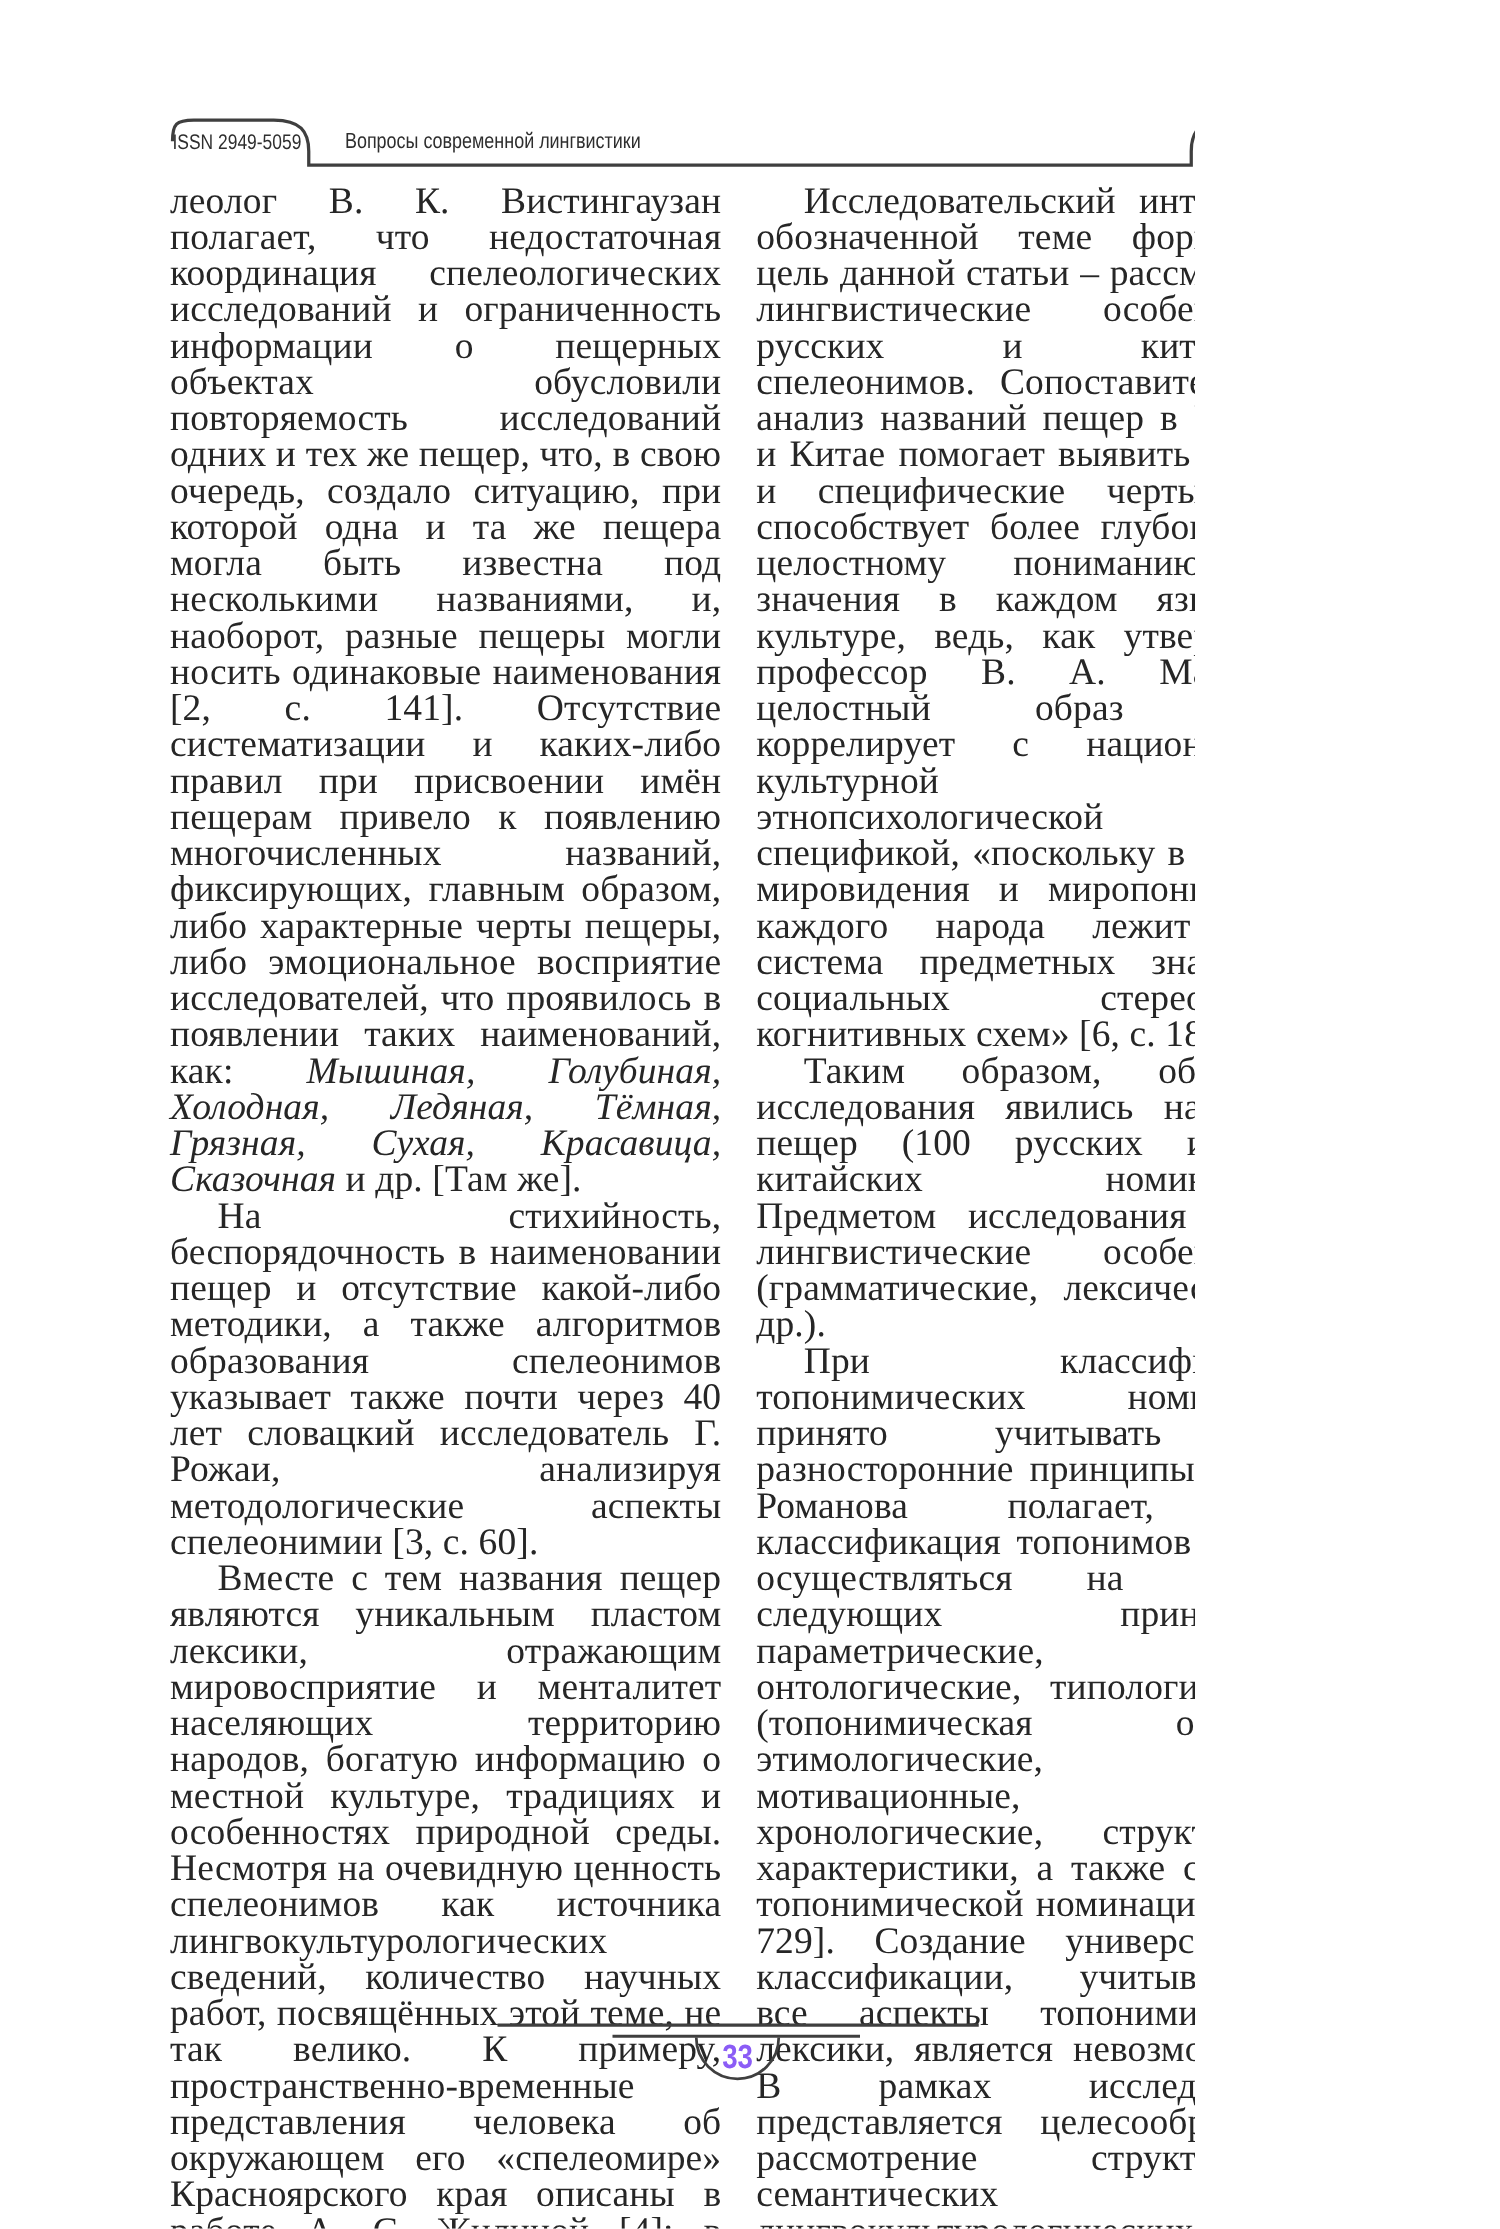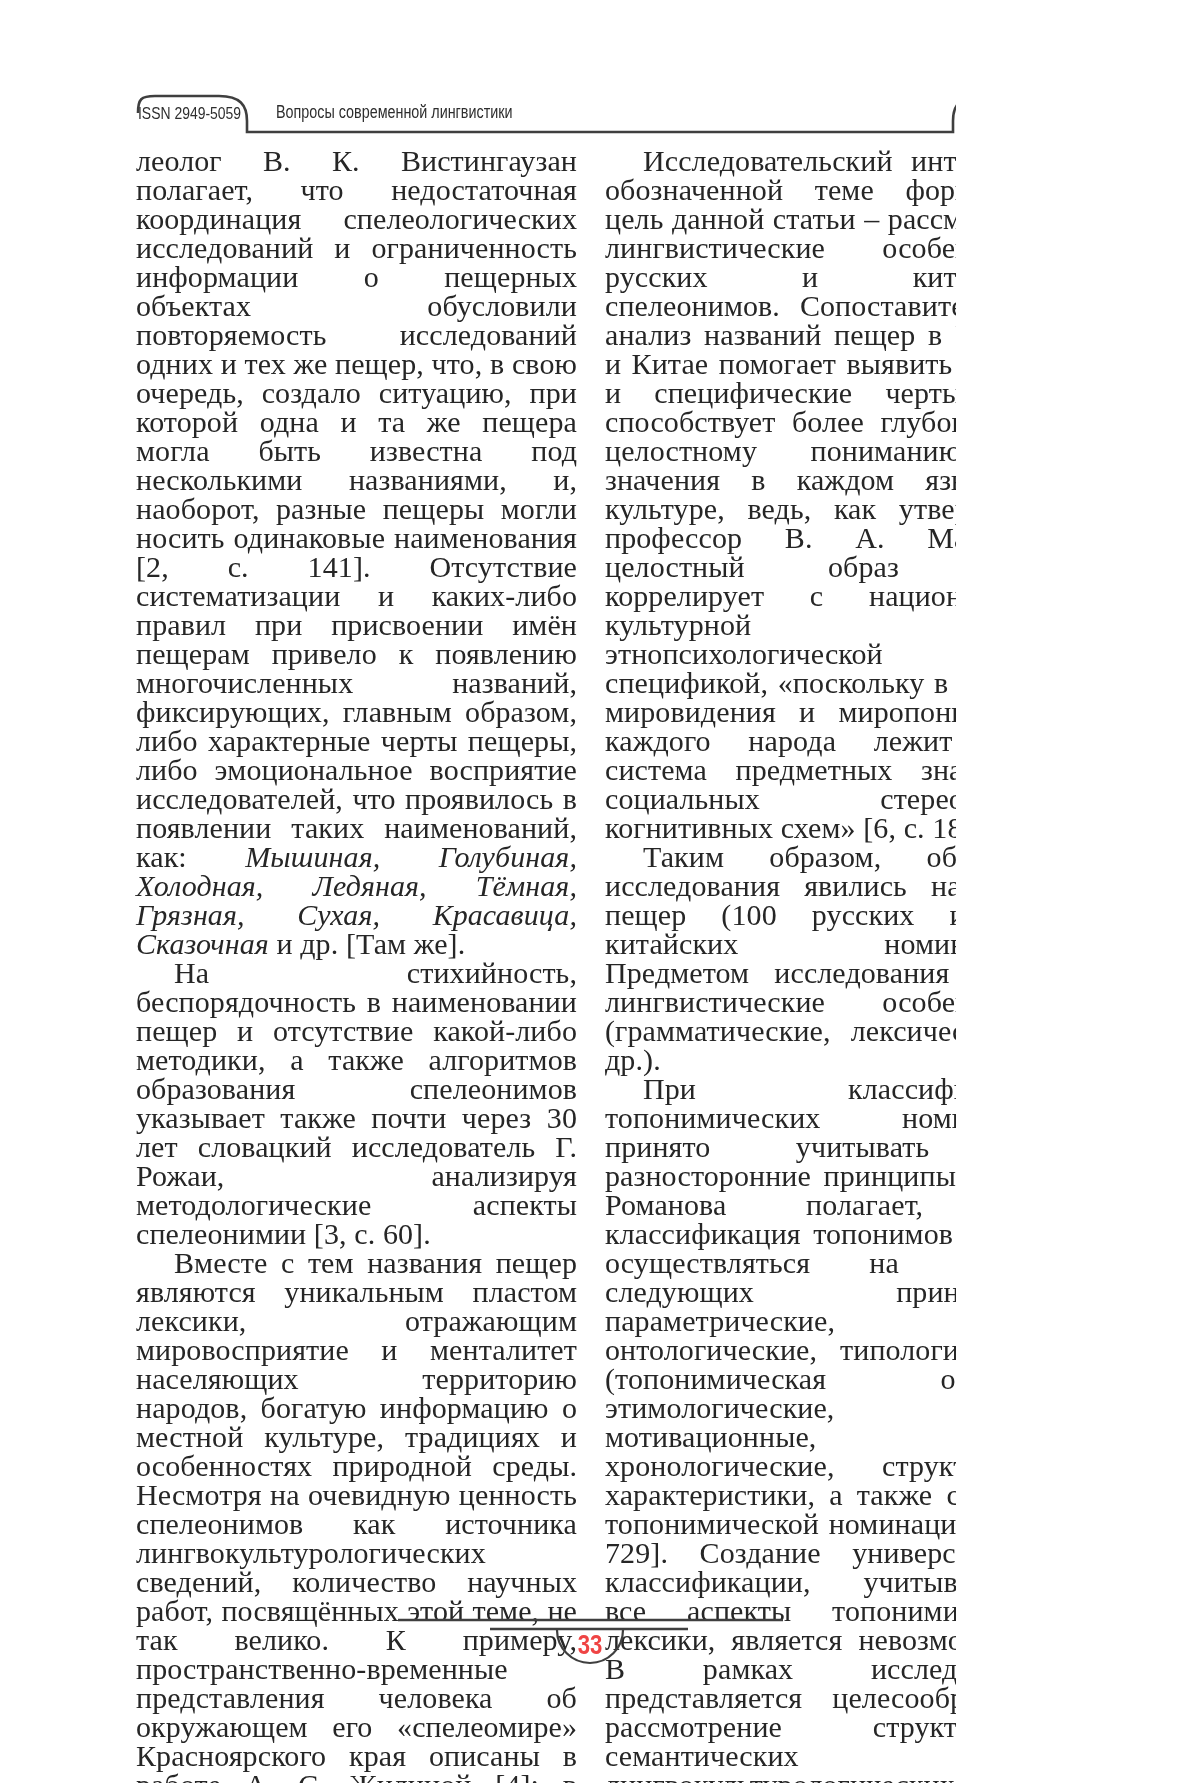--- a/index.html
+++ b/index.html
@@ -54,21 +54,21 @@
   .footer-svg { position: absolute; left: 0; top: 1580px; width: 1200px; height: 140px; }
   .pagenum {
     position: absolute;
     left: 544px;
     top: 1630px;
     width: 92px;
     text-align: center;
     font-family: "Liberation Sans", sans-serif;
     font-weight: bold;
     font-size: 27px;
-    color: #ef4444;
+    color: #8b5cf6;
   }
 </style>
 </head>
 <body>
 
 <div class="page">
 
   <svg class="runhead-svg" viewBox="0 0 1200 200" aria-hidden="true">
     <path d="M 138 113 C 138 99 141 96 155 96 L 219 96 C 240 96 247 105 247 121 L 247 132 L 953 132 L 953 121 C 953 105 960 96 981 96 L 1045 96 C 1059 96 1062 99 1062 113" fill="none" stroke="#3f3f3f" stroke-width="2.6"></path>
   </svg>
@@ -79,21 +79,21 @@
   <div class="runhead-text jtitle">
     <span class="condense">Вопросы современной лингвистики</span>
   </div>
   <div class="runhead-text issue">
     <span class="condense">2025 / № 4</span>
   </div>
 
   <div class="body-cols">
     <div class="col">
         <p class="para"><span>леолог В. К. Вистингаузан полагает, что недостаточная координация спелеологических исследований и ограниченность информации о пещерных объектах обусловили повторяемость исследований одних и тех же пещер, что, в свою очередь, создало ситуацию, при которой одна и та же пещера могла быть известна под несколькими названиями, и, наоборот, разные пещеры могли носить одинаковые наименования [2, с. 141]. Отсутствие систематизации и каких-либо правил при присвоении имён пещерам привело к появлению многочисленных названий, фиксирующих, главным образом, либо характерные черты пещеры, либо эмоциональное восприятие исследователей, что проявилось в появлении таких наименований, как: </span><i>Мышиная, Голубиная, Холодная, Ледяная, Тёмная, Грязная, Сухая, Красавица, Сказочная</i><span> и др. [Там же].</span></p>
-        <p class="para indent"><span>На стихийность, беспорядочность в наименовании пещер и отсутствие какой-либо методики, а также алгоритмов образования спелеонимов указывает также почти через 30 лет словацкий исследователь Г. Рожаи, анализируя методологические аспекты спелеонимии [3, с. 60].</span></p>
+        <p class="para indent"><span>На стихийность, беспорядочность в наименовании пещер и отсутствие какой-либо методики, а также алгоритмов образования спелеонимов указывает также почти через 40 лет словацкий исследователь Г. Рожаи, анализируя методологические аспекты спелеонимии [3, с. 60].</span></p>
         <p class="para indent"><span>Вместе с тем названия пещер являются уникальным пластом лексики, отражающим мировосприятие и менталитет населяющих территорию народов, богатую информацию о местной культуре, традициях и особенностях природной среды. Несмотря на очевидную ценность спелеонимов как источника лингвокультурологических сведений, количество научных работ, посвящённых этой теме, не так велико. К примеру, пространственно-временные представления человека об окружающем его «спелеомире» Красноярского края описаны в работе А. С. Жилиной [4]; в статье Л. Н. Ишмуратовой анализируется спелеонимическая языковая картина мира, отражённая в названиях пещер Республики Башкортостан [5]. Эти исследования, безусловно, важны, они закладывают основу для дальнейшего изучения, но, к сожалению, их недоста-</span></p>
       </div>
     <div class="col">
         <p class="para indent"><span>Исследовательский интерес к обозначенной теме формирует цель данной статьи – рассмотреть лингвистические особенности русских и китайских спелеонимов. Сопоставительный анализ названий пещер в России и Китае помогает выявить общие и специфические черты, что способствует более глубокому и целостному пониманию их значения в каждом языке и культуре, ведь, как утверждает профессор В. А. Маслова, целостный образ мира коррелирует с национально-культурной и этнопсихологической спецификой, «поскольку в основе мировидения и миропонимания каждого народа лежит своя система предметных значений, социальных стереотипов, когнитивных схем» [6, с. 185].</span></p>
         <p class="para indent"><span>Таким образом, объектом исследования явились названия пещер (100 русских и 100 китайских номинаций). Предметом исследования – их лингвистические особенности (грамматические, лексические и др.).</span></p>
         <p class="para indent"><span>При классификации топонимических номинаций принято учитывать их разносторонние принципы. И. В. Романова полагает, что классификация топонимов может осуществляться на основе следующих принципов: параметрические, онтологические, типологические (топонимическая основа), этимологические, мотивационные, хронологические, структурные характеристики, а также степень топонимической номинации [7, с. 729]. Создание универсальной классификации, учитывающей все аспекты топонимической лексики, является невозможным. В рамках исследования представляется целесообразным рассмотрение структурных, семантических и лингвокультурологических характеристик спелеонимов.</span></p>
       </div>
   </div>
 
   <svg class="footer-svg" viewBox="0 0 1200 140" aria-hidden="true">

